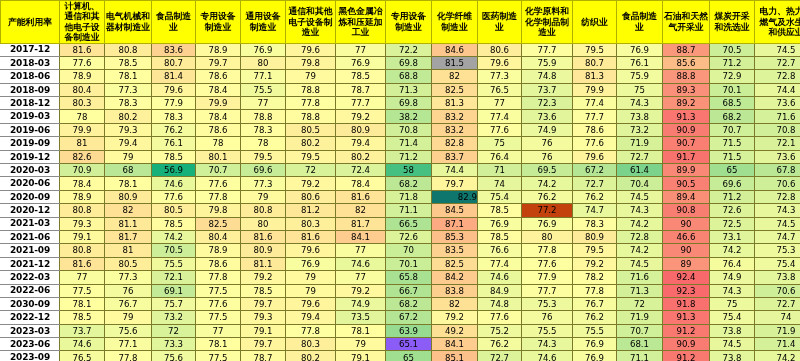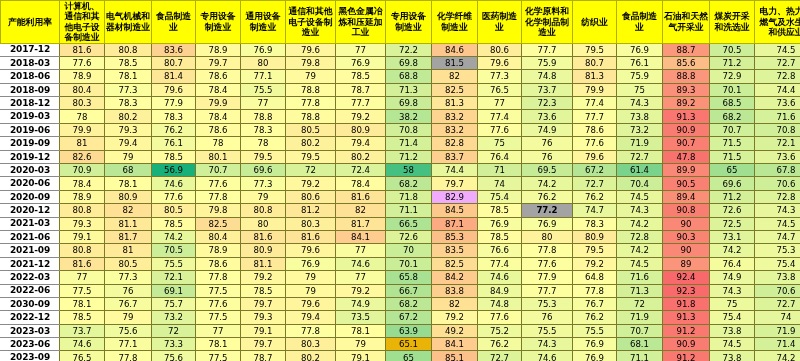--- a/index.html
+++ b/index.html
@@ -274,21 +274,21 @@
         <td style="background: rgb(254, 241, 155);">80.1</td>
         <td style="background: rgb(255, 246, 157);">79.5</td>
         <td style="background: rgb(255, 246, 157);">79.5</td>
         <td style="background: rgb(254, 241, 155);">80.2</td>
         <td style="background: rgb(211, 240, 153);">71.2</td>
         <td style="background: rgb(253, 208, 143);">83.7</td>
         <td style="background: rgb(245, 252, 158);">76.4</td>
         <td style="background: rgb(243, 251, 158);">76</td>
         <td style="background: rgb(255, 245, 157);">79.6</td>
         <td style="background: rgb(221, 243, 154);">72.7</td>
-        <td style="background: rgb(248, 114, 110);">47.8</td>
+        <td style="background: rgb(248, 114, 110);">91.7</td>
         <td style="background: rgb(213, 241, 153);">71.5</td>
         <td style="background: rgb(227, 245, 155);">73.6</td>
       </tr>
       <tr>
         <td class="rowhead">2020-03</td>
         <td style="background: rgb(208, 239, 152);">70.9</td>
         <td style="background: rgb(186, 231, 149);">68</td>
         <td style="background: rgb(24, 176, 122);">56.9</td>
         <td style="background: rgb(207, 239, 152);">70.7</td>
         <td style="background: rgb(199, 236, 151);">69.6</td>
@@ -326,42 +326,42 @@
       <tr>
         <td class="rowhead">2020-09</td>
         <td style="background: rgb(255, 250, 158);">78.9</td>
         <td style="background: rgb(254, 235, 153);">80.9</td>
         <td style="background: rgb(253, 254, 160);">77.6</td>
         <td style="background: rgb(254, 255, 160);">77.8</td>
         <td style="background: rgb(255, 250, 158);">79</td>
         <td style="background: rgb(254, 237, 154);">80.6</td>
         <td style="background: rgb(254, 228, 151);">81.6</td>
         <td style="background: rgb(215, 241, 153);">71.8</td>
-        <td style="background: #f0abfc;">82.9</td>
+        <td style="background: #0f766e; text-align: right;">82.9</td>
         <td style="background: rgb(239, 249, 157);">75.4</td>
         <td style="background: rgb(244, 251, 158);">76.2</td>
         <td style="background: rgb(244, 251, 158);">76.2</td>
         <td style="background: rgb(233, 247, 156);">74.5</td>
         <td style="background: rgb(250, 143, 120);">89.4</td>
         <td style="background: rgb(211, 240, 153);">71.2</td>
         <td style="background: rgb(222, 244, 155);">72.8</td>
       </tr>
       <tr>
         <td class="rowhead">2020-12</td>
         <td style="background: rgb(254, 236, 153);">80.8</td>
         <td style="background: rgb(254, 225, 149);">82</td>
         <td style="background: rgb(254, 238, 154);">80.5</td>
         <td style="background: rgb(254, 244, 156);">79.8</td>
         <td style="background: rgb(254, 236, 153);">80.8</td>
         <td style="background: rgb(254, 232, 152);">81.2</td>
         <td style="background: rgb(254, 225, 149);">82</td>
         <td style="background: rgb(210, 240, 153);">71.1</td>
         <td style="background: rgb(252, 200, 140);">84.5</td>
         <td style="background: rgb(255, 253, 159);">78.5</td>
-        <td style="background: #a3a3a3; font-weight: bold;">77.2</td>
+        <td style="background: #c2410c;">77.2</td>
         <td style="background: rgb(234, 248, 157);">74.7</td>
         <td style="background: rgb(232, 247, 156);">74.3</td>
         <td style="background: rgb(249, 126, 114);">90.8</td>
         <td style="background: rgb(220, 243, 154);">72.6</td>
         <td style="background: rgb(232, 247, 156);">74.3</td>
       </tr>
       <tr>
         <td class="rowhead">2021-03</td>
         <td style="background: rgb(255, 248, 157);">79.3</td>
         <td style="background: rgb(254, 233, 152);">81.1</td>
@@ -388,21 +388,21 @@
         <td style="background: rgb(254, 239, 154);">80.4</td>
         <td style="background: rgb(254, 228, 151);">81.6</td>
         <td style="background: rgb(254, 228, 151);">81.6</td>
         <td style="background: rgb(253, 204, 142);">84.1</td>
         <td style="background: rgb(220, 243, 154);">72.6</td>
         <td style="background: rgb(252, 191, 137);">85.3</td>
         <td style="background: rgb(255, 253, 159);">78.5</td>
         <td style="background: rgb(254, 242, 156);">80</td>
         <td style="background: rgb(254, 235, 153);">80.9</td>
         <td style="background: rgb(222, 244, 155);">72.8</td>
-        <td style="background: rgb(249, 132, 116);">90.3</td>
+        <td style="background: rgb(249, 132, 116);">46.6</td>
         <td style="background: rgb(224, 244, 155);">73.1</td>
         <td style="background: rgb(234, 248, 157);">74.7</td>
       </tr>
       <tr>
         <td class="rowhead">2021-09</td>
         <td style="background: rgb(254, 236, 153);">80.8</td>
         <td style="background: rgb(254, 234, 153);">81</td>
         <td style="background: rgb(205, 238, 152);">70.5</td>
         <td style="background: rgb(255, 250, 158);">78.9</td>
         <td style="background: rgb(254, 235, 153);">80.9</td>
@@ -443,21 +443,21 @@
         <td style="background: rgb(251, 254, 159);">77.3</td>
         <td style="background: rgb(217, 242, 154);">72.1</td>
         <td style="background: rgb(254, 255, 160);">77.8</td>
         <td style="background: rgb(255, 248, 158);">79.2</td>
         <td style="background: rgb(255, 250, 158);">79</td>
         <td style="background: rgb(249, 253, 159);">77</td>
         <td style="background: rgb(168, 225, 146);">65.8</td>
         <td style="background: rgb(253, 203, 142);">84.2</td>
         <td style="background: rgb(234, 248, 156);">74.6</td>
         <td style="background: rgb(254, 255, 160);">77.9</td>
-        <td style="background: rgb(255, 254, 160);">64.8</td>
+        <td style="background: rgb(255, 254, 160);">78.2</td>
         <td style="background: rgb(213, 241, 153);">71.6</td>
         <td style="background: rgb(248, 105, 107);">92.4</td>
         <td style="background: rgb(236, 248, 157);">74.9</td>
         <td style="background: rgb(228, 246, 156);">73.8</td>
       </tr>
       <tr>
         <td class="rowhead">2022-06</td>
         <td style="background: rgb(252, 254, 160);">77.5</td>
         <td style="background: rgb(243, 251, 158);">76</td>
         <td style="background: rgb(195, 234, 150);">69.1</td>
@@ -534,21 +534,21 @@
       </tr>
       <tr>
         <td class="rowhead">2023-06</td>
         <td style="background: rgb(234, 248, 156);">74.6</td>
         <td style="background: rgb(250, 253, 159);">77.1</td>
         <td style="background: rgb(225, 245, 155);">73.3</td>
         <td style="background: rgb(255, 255, 160);">78.1</td>
         <td style="background: rgb(255, 245, 156);">79.7</td>
         <td style="background: rgb(254, 240, 155);">80.3</td>
         <td style="background: rgb(255, 250, 158);">79</td>
-        <td style="background: #eab308;">65.1</td>
+        <td style="background: #8b5cf6;">65.1</td>
         <td style="background: rgb(253, 204, 142);">84.1</td>
         <td style="background: rgb(244, 251, 158);">76.2</td>
         <td style="background: rgb(232, 247, 156);">74.3</td>
         <td style="background: rgb(248, 253, 159);">76.9</td>
         <td style="background: rgb(187, 232, 149);">68.1</td>
         <td style="background: rgb(249, 124, 114);">90.9</td>
         <td style="background: rgb(233, 247, 156);">74.5</td>
         <td style="background: rgb(212, 240, 153);">71.4</td>
       </tr>
       <tr>

